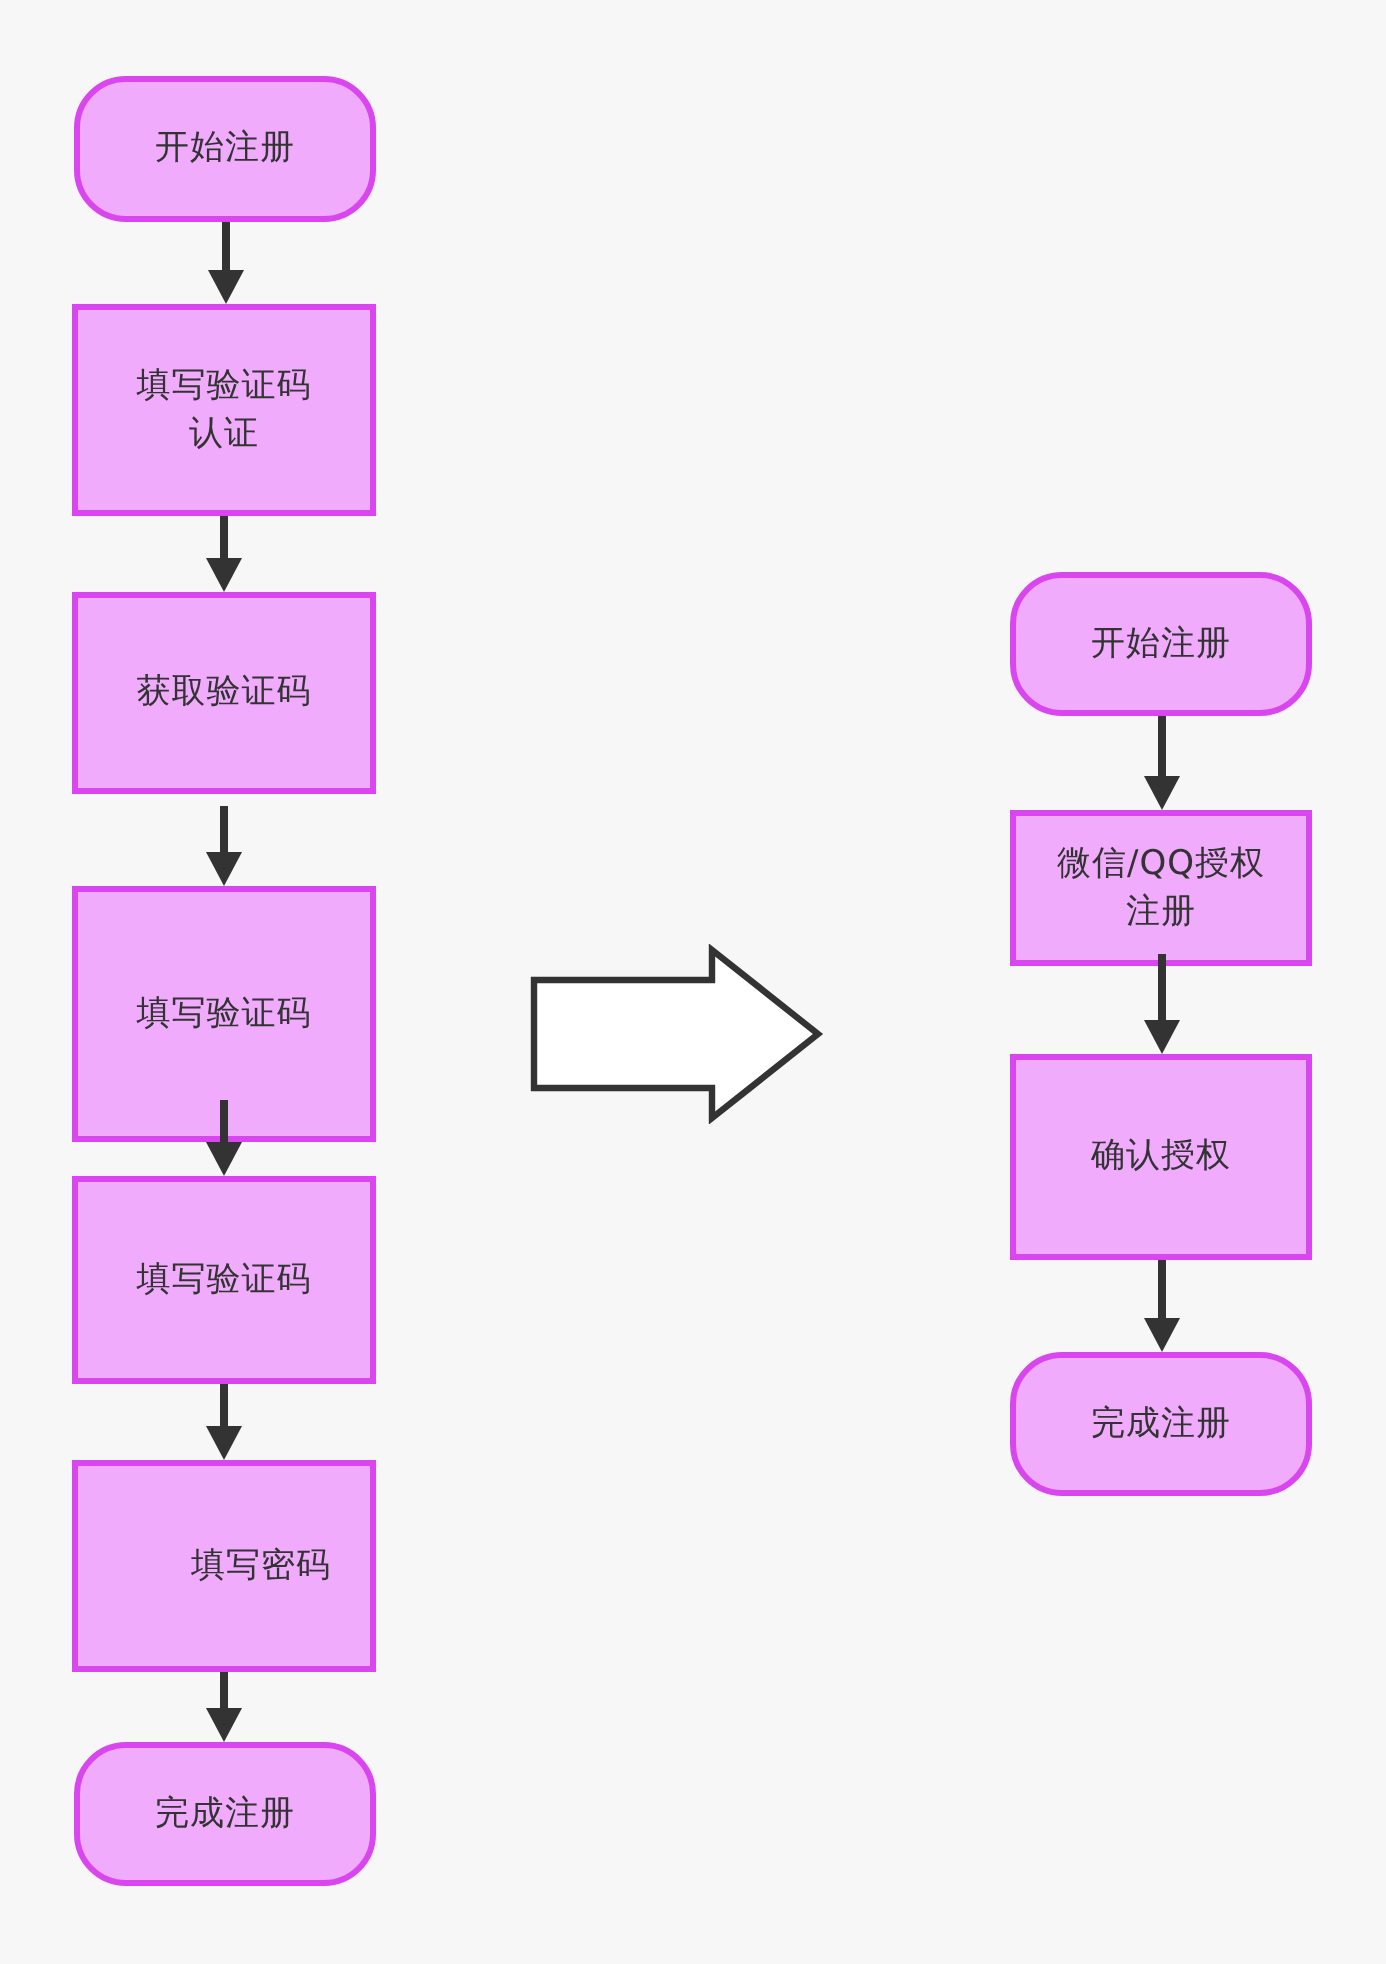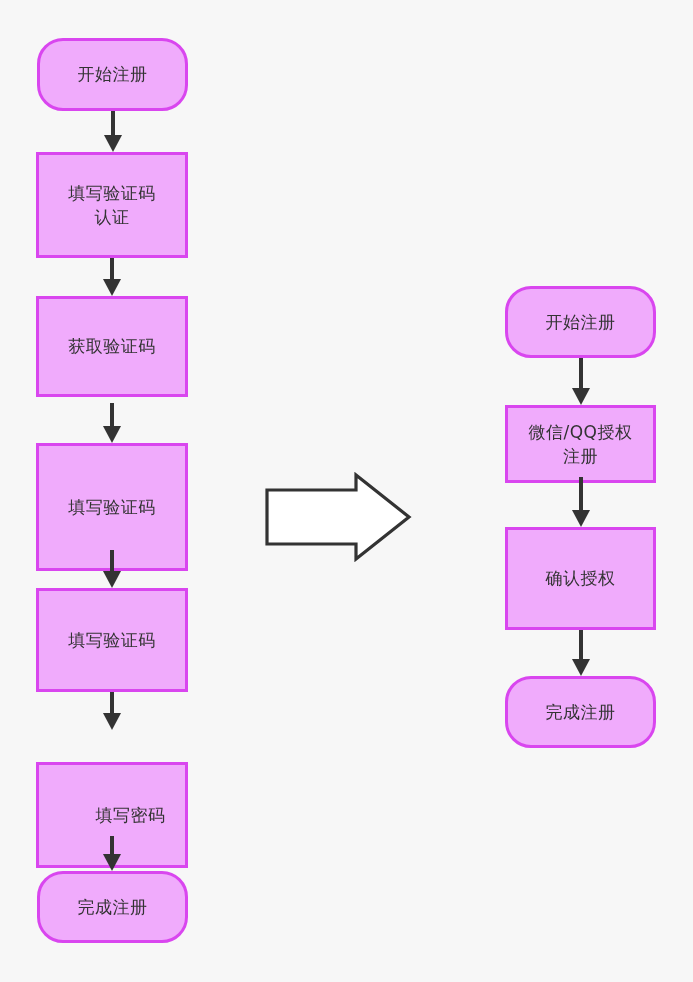--- a/index.html
+++ b/index.html
@@ -99,21 +99,21 @@
     <div class="head"></div>
   </div>
 
   <div class="node process" style="left:36px; top:588px; width:152px; height:104px;">填写验证码</div>
 
   <div class="connector" style="left:36px; top:692px; width:152px; height:38px;">
     <div class="shaft" style="height:21px;"></div>
     <div class="head"></div>
   </div>
 
-  <div class="node process" style="left:36px; top:762px; width:152px; height:106px;padding-left:37px;">填写密码</div>
+  <div class="node process" style="left:36px; top:730px; width:152px; height:106px;padding-left:37px;">填写密码</div>
 
   <div class="connector" style="left:36px; top:836px; width:152px; height:35px;">
     <div class="shaft" style="height:18px;"></div>
     <div class="head"></div>
   </div>
 
   <div class="node terminal" style="left:37px; top:871px; width:151px; height:72px;">完成注册</div>
 
   <div class="big-arrow" style="left:264px; top:472px;">
     <svg width="148" height="90" viewBox="0 0 148 90">

